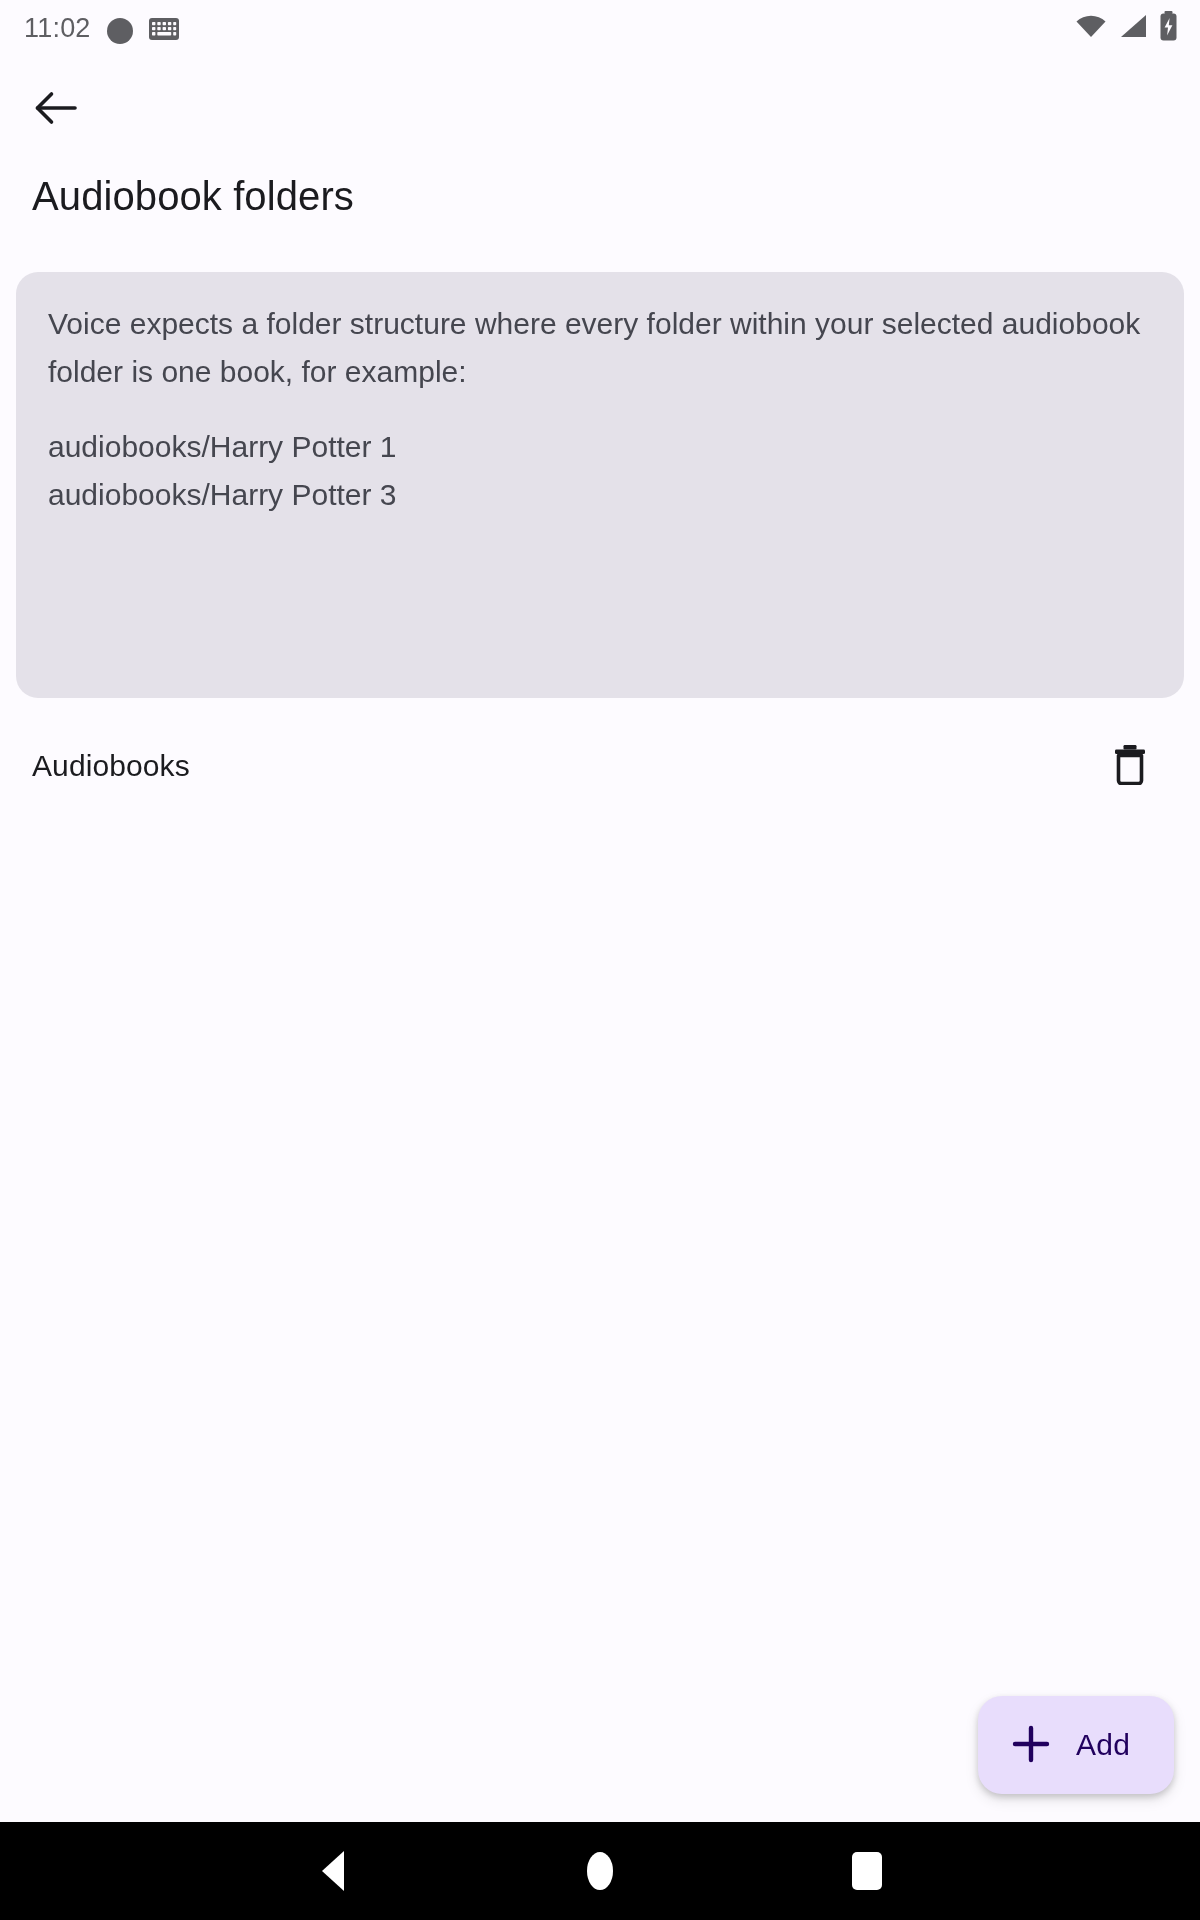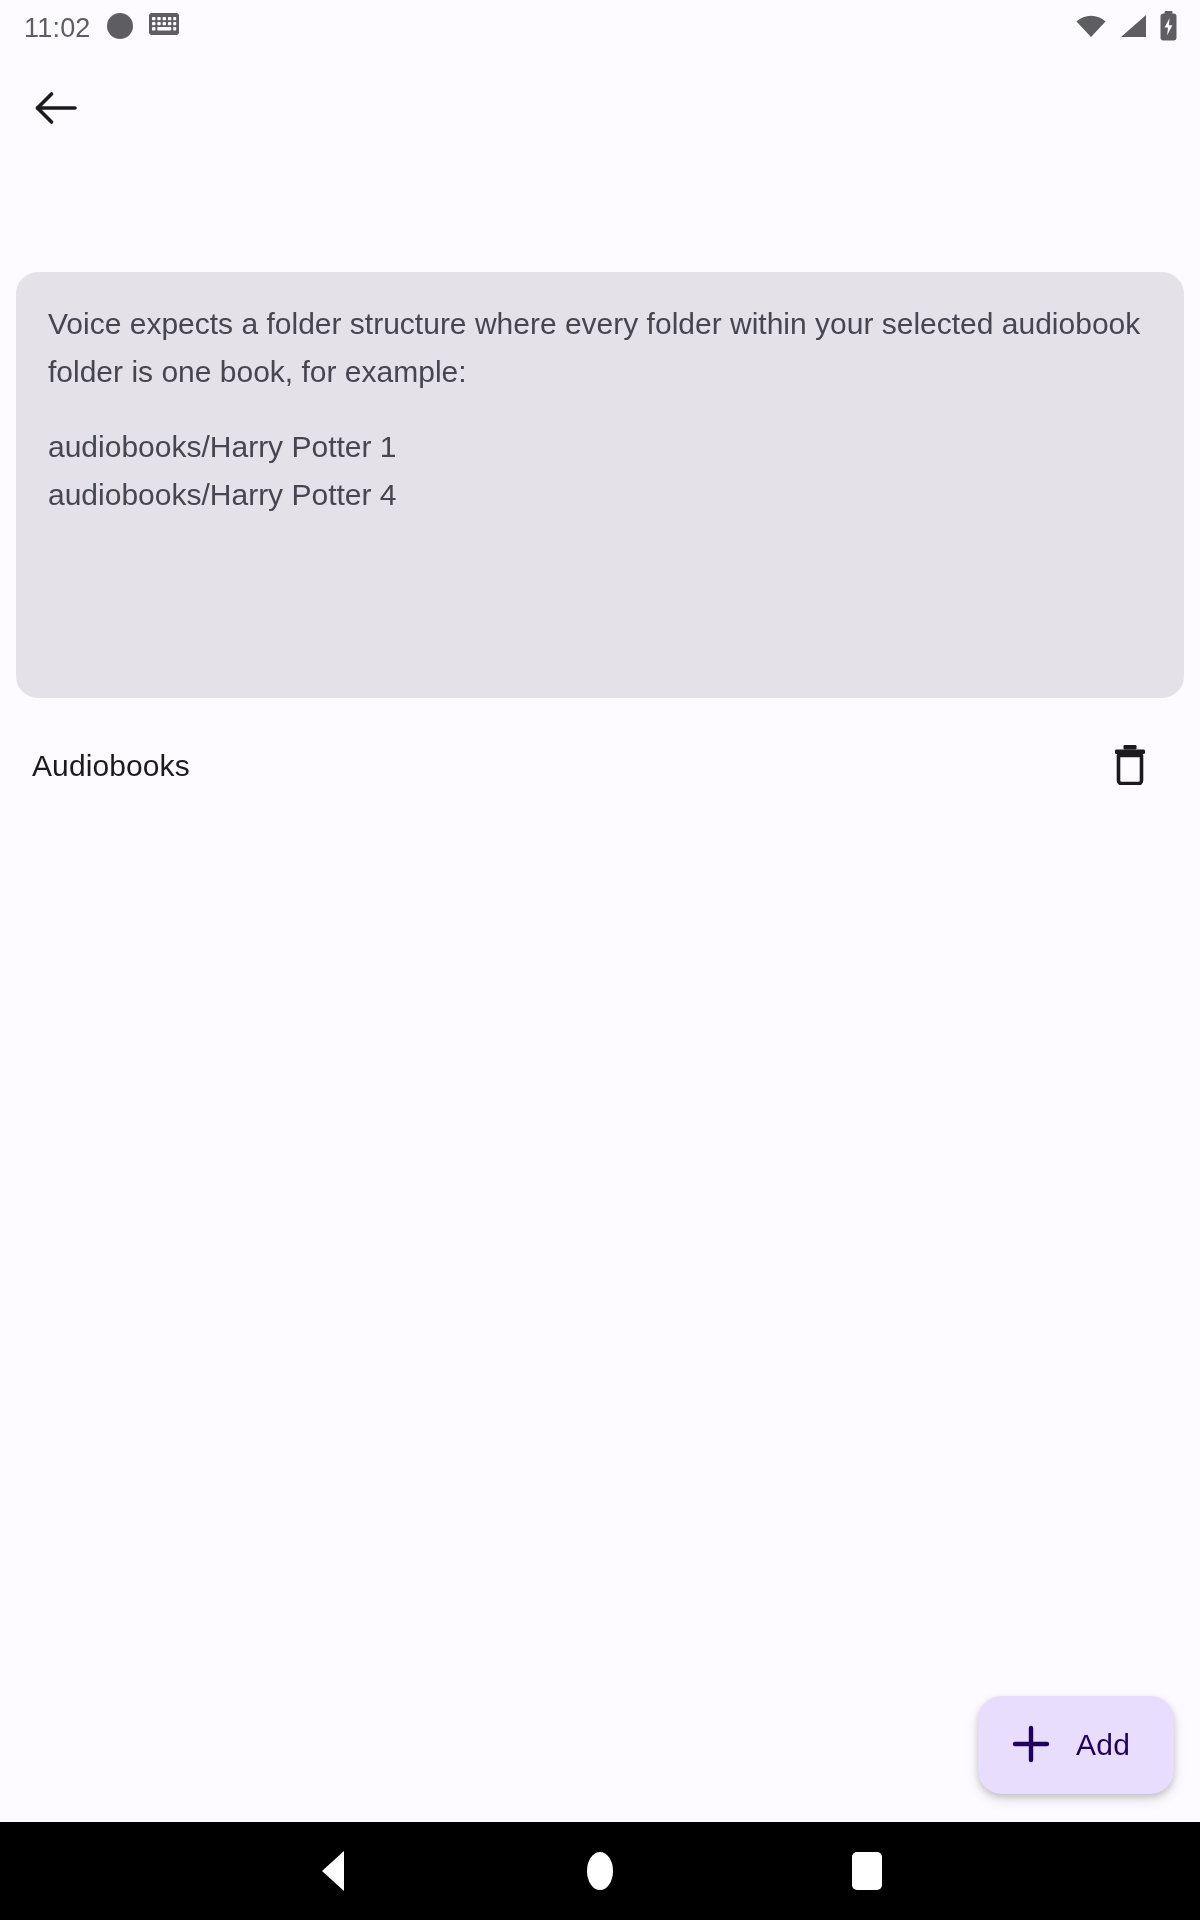--- a/index.html
+++ b/index.html
@@ -22,21 +22,21 @@
     top: 0; left: 0;
     width: 1200px;
     height: 56px;
     display: flex;
     align-items: center;
     padding: 0 22px 0 24px;
     background: #fdfbff;
   }
   .status-left {
     display: flex;
-    align-items: flex-start;
+    align-items: flex-end;
     gap: 16px;
   }
   .status-clock {
     font-size: 27px;
     color: #5e5e62;
     letter-spacing: 0.2px;
   }
   .dot-icon {
     width: 26px; height: 26px;
     border-radius: 50%;
@@ -254,27 +254,28 @@
 
 <div class="app-bar">
   <div class="back-button">
     <span>
       <svg width="44" height="36" viewBox="0 0 44 36">
         <path d="M17.5 4 L3.5 18 L17.5 32" fill="none" stroke="#1b1b1f" stroke-width="3.6" stroke-linecap="round" stroke-linejoin="round"></path>
         <path d="M3.5 18 L41 18" fill="none" stroke="#1b1b1f" stroke-width="3.6" stroke-linecap="round"></path>
       </svg>
     </span>
   </div>
+  <div class="page-title">Audiobook folders</div>
 </div>
 
 <div class="info-card">
   <div class="info-paragraph">Voice expects a folder structure where every folder within your selected audiobook folder is one book, for example:</div>
   <div class="info-examples">
     <div>audiobooks/Harry Potter 1</div>
-    <div>audiobooks/Harry Potter 4</div>
+    <div>audiobooks/Harry Potter 3</div>
   </div>
 </div>
 
 <div class="folder-list">
   <div class="folder-row">
     <span class="folder-name">Audiobooks</span>
     <span class="folder-delete">
       <span>
         <svg width="38" height="42" viewBox="0 0 38 42">
           <rect x="12.5" y="2" width="13" height="4.5" rx="1.2" fill="#1b1b1f"></rect>

